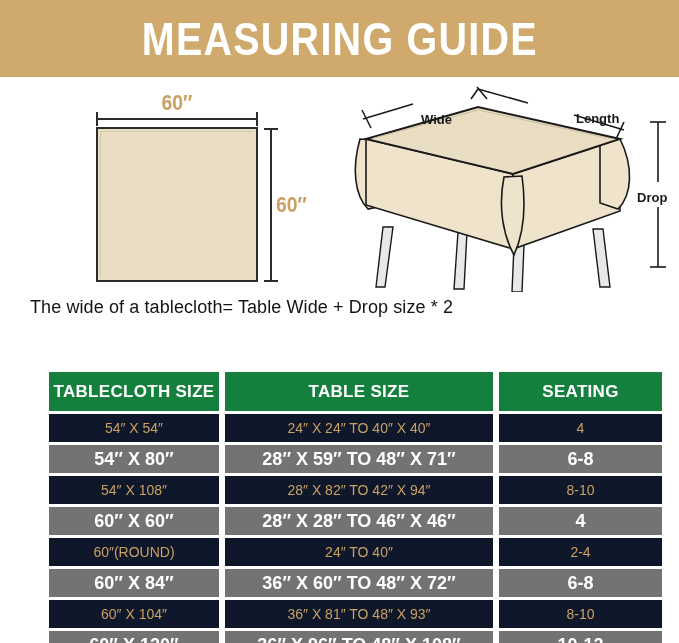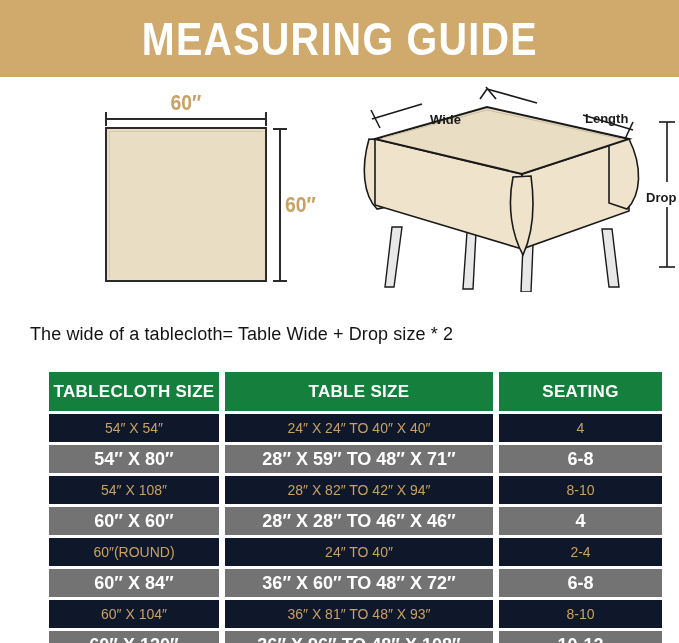--- a/index.html
+++ b/index.html
@@ -36,21 +36,21 @@
     letter-spacing: 1.5px;
     transform: scaleX(0.84);
     transform-origin: center;
     white-space: nowrap;
     line-height: 1;
   }
 
   
   .diagrams {
     position: absolute;
-    left: 17px;
+    left: 8px;
     top: 77px;
     width: 601px;
     height: 215px;
   }
 
   
   .sq-wrap { position: absolute; left: 0; top: 0; width: 330px; height: 215px; }
   .sq-shape {
     position: absolute;
     left: 88px;
@@ -155,21 +155,20 @@
     top: 296px;
     width: 600px;
   }
   .formula {
     color: #141414;
     font-family: "Liberation Sans Narrow", "Liberation Sans", sans-serif;
     font-size: 18px;
     line-height: 23px;
     letter-spacing: 0.1px;
     white-space: nowrap;
-    margin-top: 27px;
   }
   .formula + .formula { margin-top: 9px; }
 
   
   .size-table {
     position: absolute;
     left: 43px;
     top: 369px;
     width: 607px;
     border-collapse: separate;

